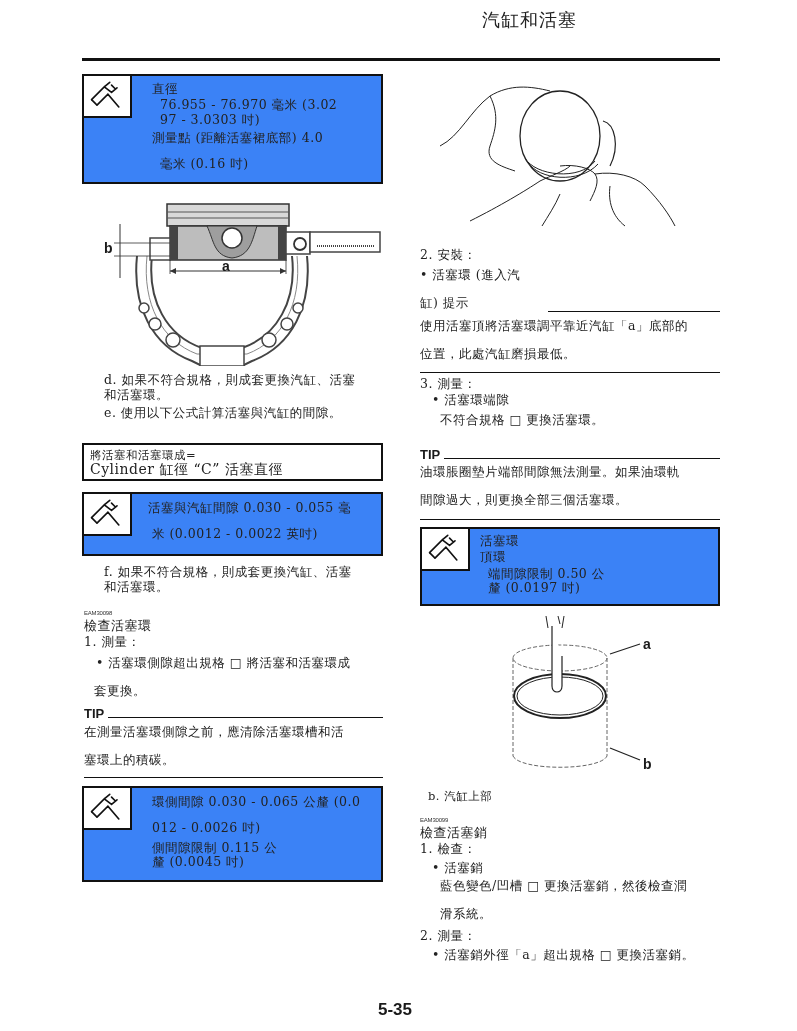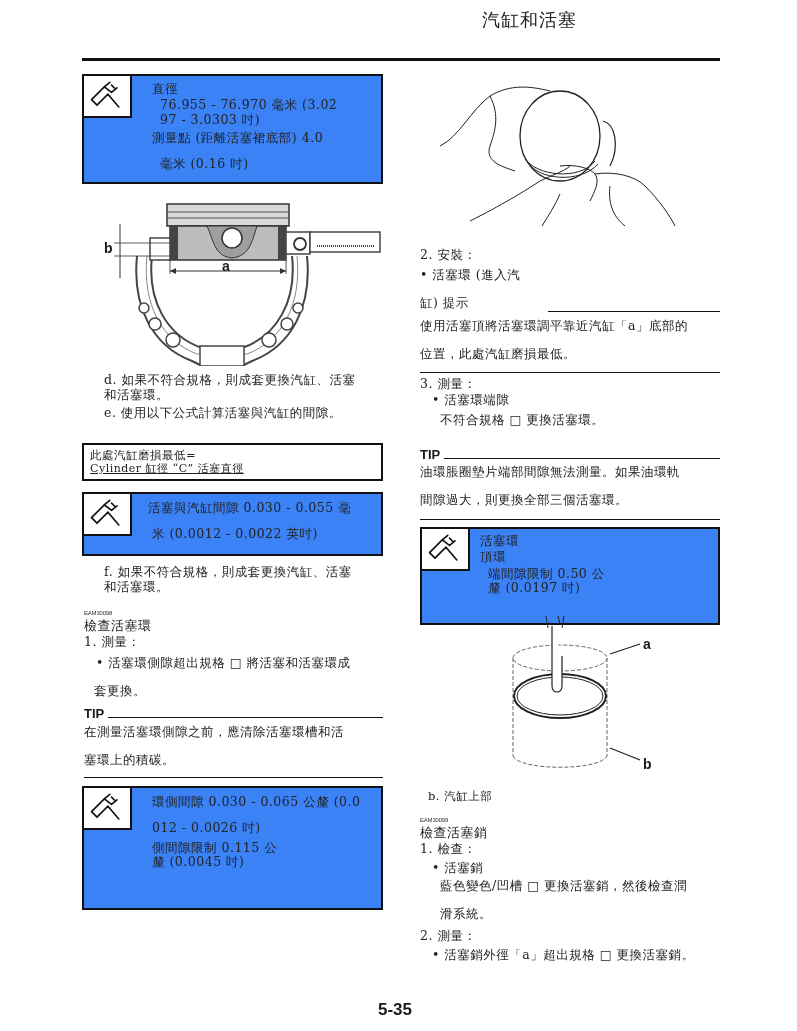--- a/index.html
+++ b/index.html
@@ -79,22 +79,22 @@
   </svg>
   <div class="abs callout" style="left:130px;top:62px;">a</div>
   <div class="abs callout" style="left:12px;top:44px;">b</div>
 </div>
 
 <div class="abs txt" style="left:104px;top:372px;">d. 如果不符合規格，則成套更換汽缸、活塞</div>
 <div class="abs txt" style="left:104px;top:387px;">和活塞環。</div>
 <div class="abs txt" style="left:104px;top:405px;">e. 使用以下公式計算活塞與汽缸的間隙。</div>
 
 <div class="abs formula-box" style="left:82px;top:443px;width:301px;height:38px;">
-  <div class="abs txt" style="left:6px;top:2px;font-size:11.5px;">此處汽缸磨損最低=</div>
-  <div class="abs txt" style="left:6px;top:16px;font-size:11px;text-decoration:underline;">Cylinder 缸徑 “C” 活塞直徑</div>
+  <div class="abs txt" style="left:6px;top:2px;font-size:11.5px;">將活塞和活塞環成=</div>
+  <div class="abs txt" style="left:6px;top:16px;font-size:14px;">Cylinder 缸徑 “C” 活塞直徑</div>
 </div>
 
 <div class="abs spec-box" style="left:82px;top:492px;width:301px;height:64px;">
   <div class="spec-icon">
     <svg viewBox="0 0 50 44">
         <path d="M8 26 L22 12 L30 18 M14 32 L26 20 L38 34 M22 12 L28 7 M30 18 L36 13 M30 10 L34 14" fill="none" stroke="#111" stroke-width="1.8" stroke-linecap="round"></path>
         <path d="M8 26 L14 32" stroke="#111" stroke-width="1.8"></path>
       </svg>
   </div>
   <div class="abs txt" style="left:64px;top:6px;">活塞與汽缸間隙 0.030 - 0.055 毫</div>
@@ -109,21 +109,21 @@
 <div class="abs txt" style="left:84px;top:634px;">1. 測量：</div>
 <div class="abs txt" style="left:96px;top:655px;">• 活塞環側隙超出規格 □ 將活塞和活塞環成</div>
 <div class="abs txt" style="left:94px;top:683px;">套更換。</div>
 
 <div class="abs tip-label" style="left:84px;top:706px;">TIP</div>
 <div class="abs rule" style="left:108px;top:717px;width:275px;"></div>
 <div class="abs txt" style="left:84px;top:724px;">在測量活塞環側隙之前，應清除活塞環槽和活</div>
 <div class="abs txt" style="left:84px;top:752px;">塞環上的積碳。</div>
 <div class="abs rule" style="left:84px;top:777px;width:299px;"></div>
 
-<div class="abs spec-box" style="left:82px;top:786px;width:301px;height:124px;">
+<div class="abs spec-box" style="left:82px;top:786px;width:301px;height:96px;">
   <div class="spec-icon">
     <svg viewBox="0 0 50 44">
         <path d="M8 26 L22 12 L30 18 M14 32 L26 20 L38 34 M22 12 L28 7 M30 18 L36 13 M30 10 L34 14" fill="none" stroke="#111" stroke-width="1.8" stroke-linecap="round"></path>
         <path d="M8 26 L14 32" stroke="#111" stroke-width="1.8"></path>
       </svg>
   </div>
   <div class="abs txt" style="left:68px;top:6px;">環側間隙 0.030 - 0.065 公釐 (0.0</div>
   <div class="abs txt" style="left:68px;top:32px;">012 - 0.0026 吋)</div>
   <div class="abs txt" style="left:68px;top:52px;">側間隙限制 0.115 公</div>
   <div class="abs txt" style="left:68px;top:66px;">釐 (0.0045 吋)</div>
@@ -156,21 +156,21 @@
 <div class="abs txt" style="left:420px;top:376px;">3. 測量：</div>
 <div class="abs txt" style="left:432px;top:392px;">• 活塞環端隙</div>
 <div class="abs txt" style="left:440px;top:412px;">不符合規格 □ 更換活塞環。</div>
 
 <div class="abs tip-label" style="left:420px;top:447px;">TIP</div>
 <div class="abs rule" style="left:444px;top:458px;width:276px;"></div>
 <div class="abs txt" style="left:420px;top:464px;">油環脹圈墊片端部間隙無法測量。如果油環軌</div>
 <div class="abs txt" style="left:420px;top:492px;">間隙過大，則更換全部三個活塞環。</div>
 <div class="abs rule" style="left:420px;top:519px;width:300px;"></div>
 
-<div class="abs spec-box" style="left:420px;top:527px;width:300px;height:98px;">
+<div class="abs spec-box" style="left:420px;top:527px;width:300px;height:79px;">
   <div class="spec-icon">
     <svg viewBox="0 0 50 44">
         <path d="M8 26 L22 12 L30 18 M14 32 L26 20 L38 34 M22 12 L28 7 M30 18 L36 13 M30 10 L34 14" fill="none" stroke="#111" stroke-width="1.8" stroke-linecap="round"></path>
         <path d="M8 26 L14 32" stroke="#111" stroke-width="1.8"></path>
       </svg>
   </div>
   <div class="abs txt" style="left:58px;top:4px;">活塞環</div>
   <div class="abs txt" style="left:58px;top:20px;">頂環</div>
   <div class="abs txt" style="left:66px;top:37px;">端間隙限制 0.50 公</div>
   <div class="abs txt" style="left:66px;top:51px;">釐 (0.0197 吋)</div>

